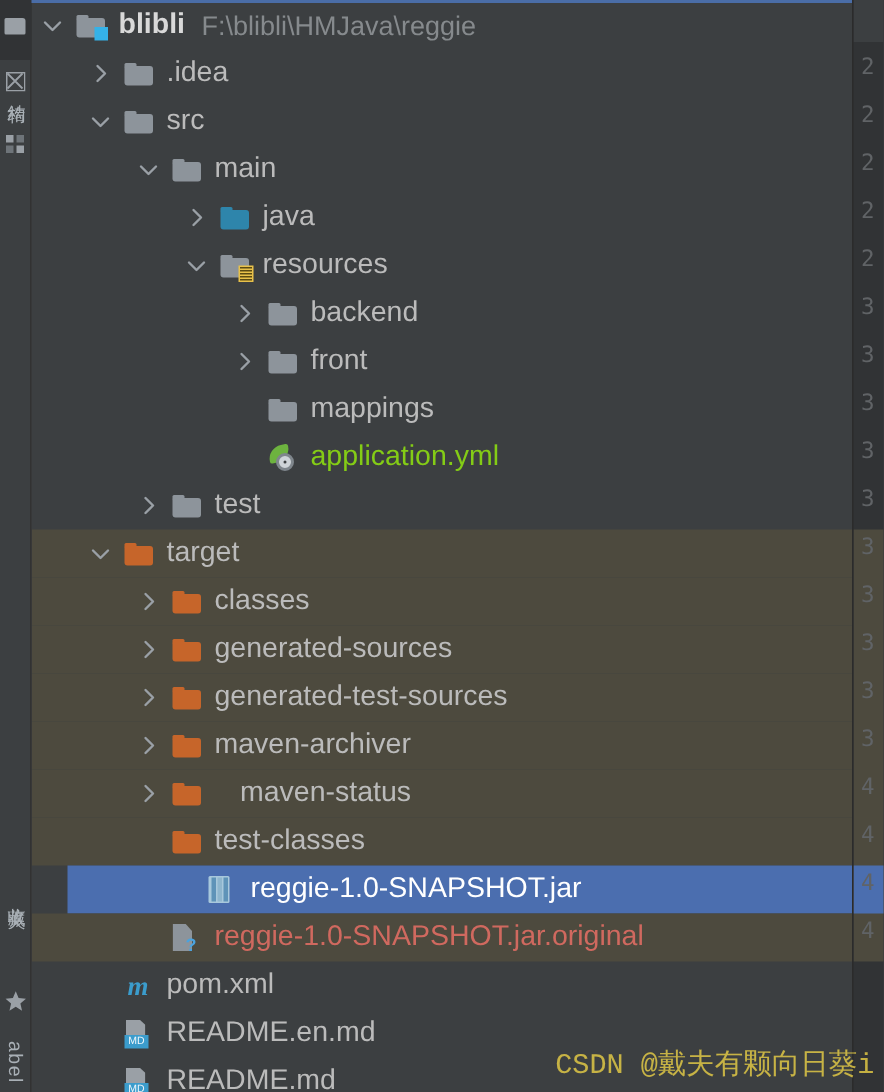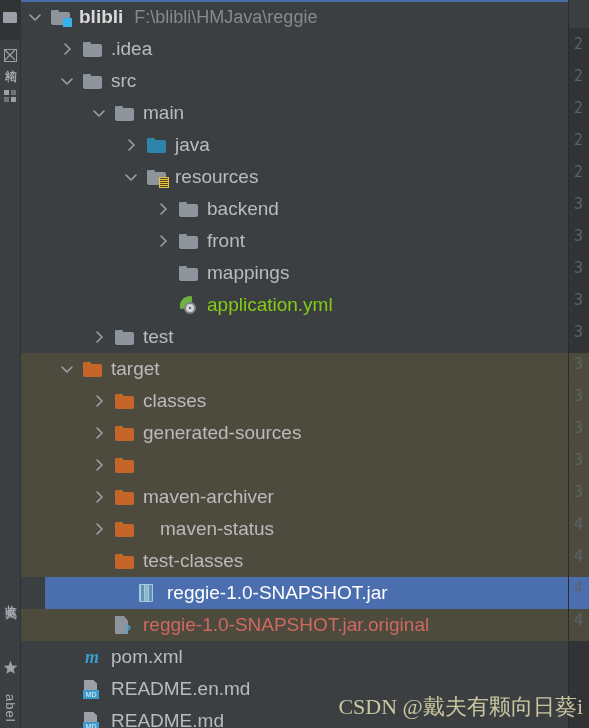--- a/index.html
+++ b/index.html
@@ -164,22 +164,22 @@
     position:absolute;left:0;width:26px;text-align:left;
     font-family:"DejaVu Sans Mono","Liberation Mono",monospace;
     font-size:15px;color:#606366;line-height:32px;
   }
   .gsel{position:absolute;left:0;width:21px;height:32px;background:#4b6eaf;}
   .gexc{position:absolute;left:0;width:21px;background:#4d4a3e;}
 
   
   .watermark{
     position:absolute;right:6px;bottom:6px;
-    font-size:22px;color:#fef9c3;opacity:.72;white-space:nowrap;
-    font-family:Liberation Serif, serif;
+    font-size:19px;color:#fde047;opacity:.72;white-space:nowrap;
+    font-family:Liberation Mono, monospace;
   }
 </style>
 </head>
 <body>
 
 <div id="app">
 
   <div class="topline"></div>
 
   <div class="toolstrip">
@@ -439,20 +439,23 @@
         <div class="chev" style="left: 70px;">
           <svg width="16" height="16" viewBox="0 0 16 16">
             <path d="M6 3 L11 8 L6 13" stroke="#9aa0a6" stroke-width="1.6" fill="none" stroke-linecap="round" stroke-linejoin="round"></path>
           </svg>
         </div>
         <div class="ico" style="left: 94px;">
           <span class="folder orange">
             <span class="tab"></span>
             <span class="body"></span>
           </span>
+        </div>
+        <div class="txt" style="left: 122px;">
+          <span class="label">generated-test-sources</span>
         </div>
       </div>
       <div class="row excluded" style="top: 481px;">
         <div class="chev" style="left: 70px;">
           <svg width="16" height="16" viewBox="0 0 16 16">
             <path d="M6 3 L11 8 L6 13" stroke="#9aa0a6" stroke-width="1.6" fill="none" stroke-linecap="round" stroke-linejoin="round"></path>
           </svg>
         </div>
         <div class="ico" style="left: 94px;">
           <span class="folder orange">

